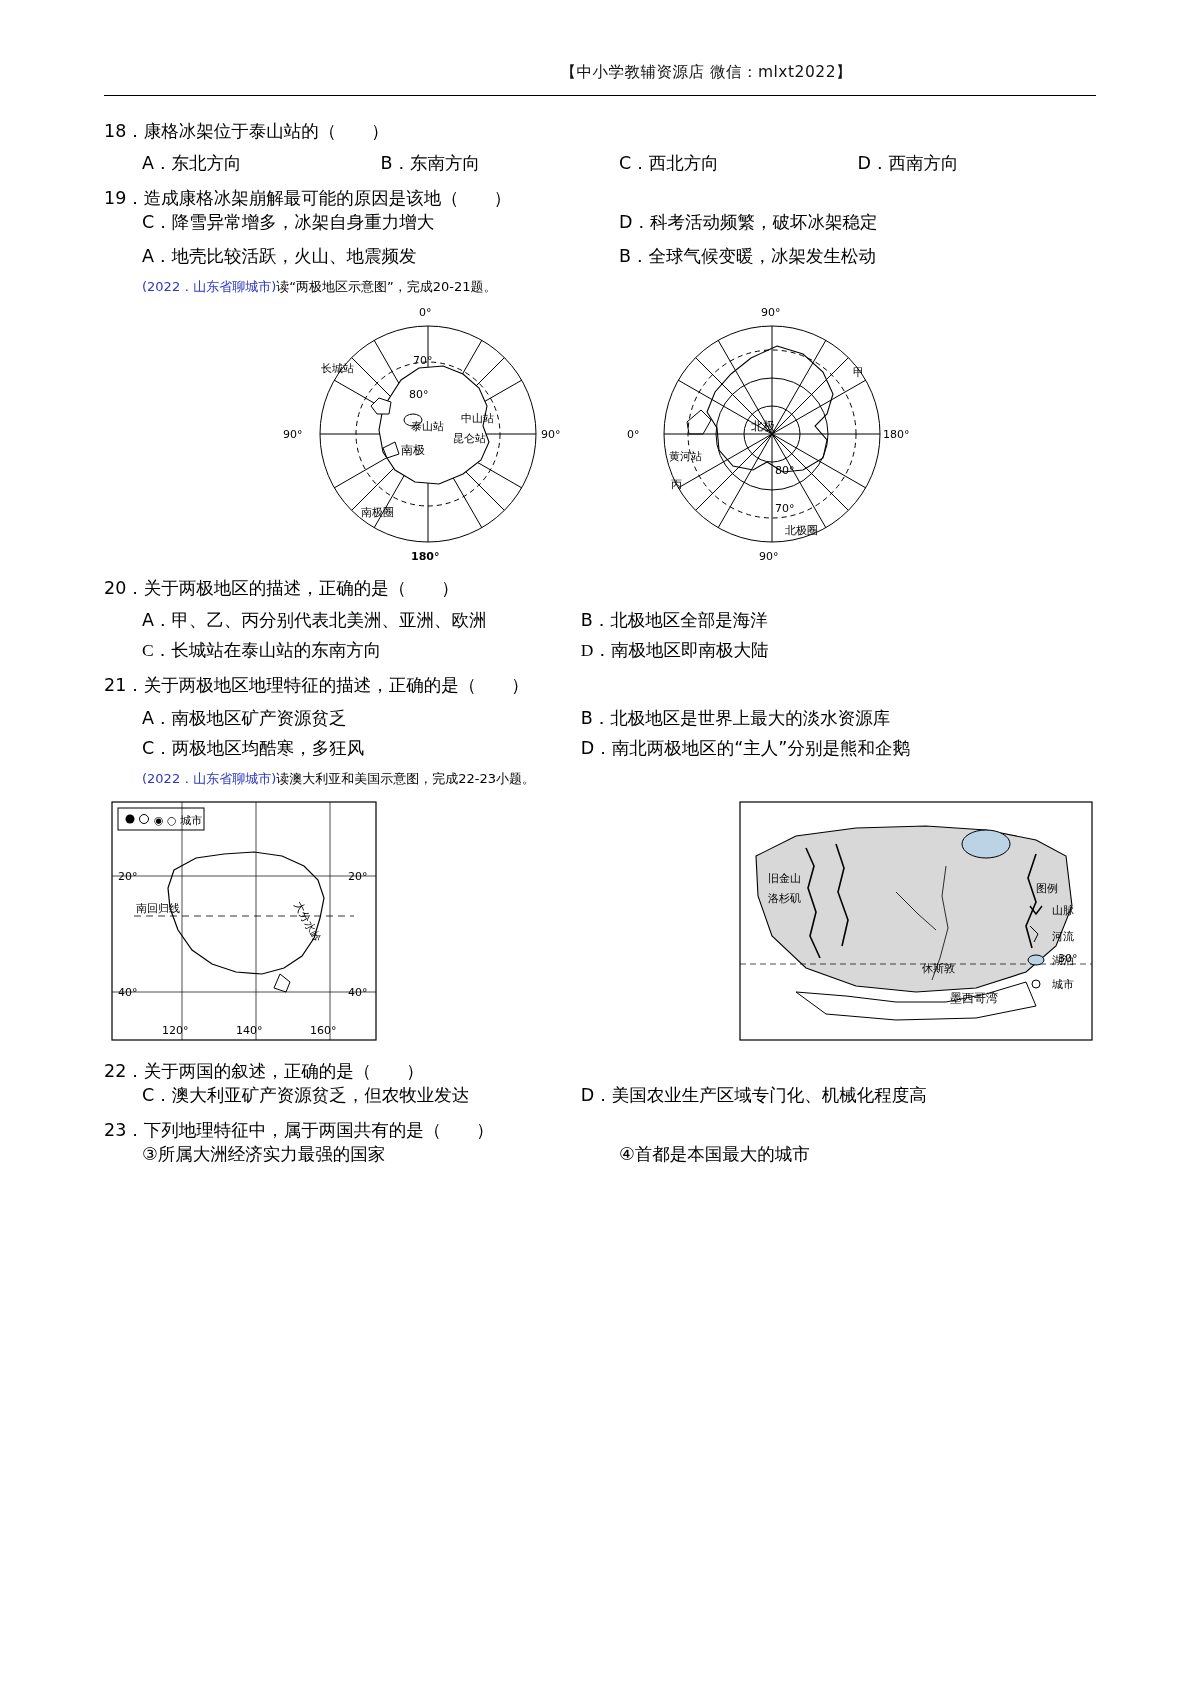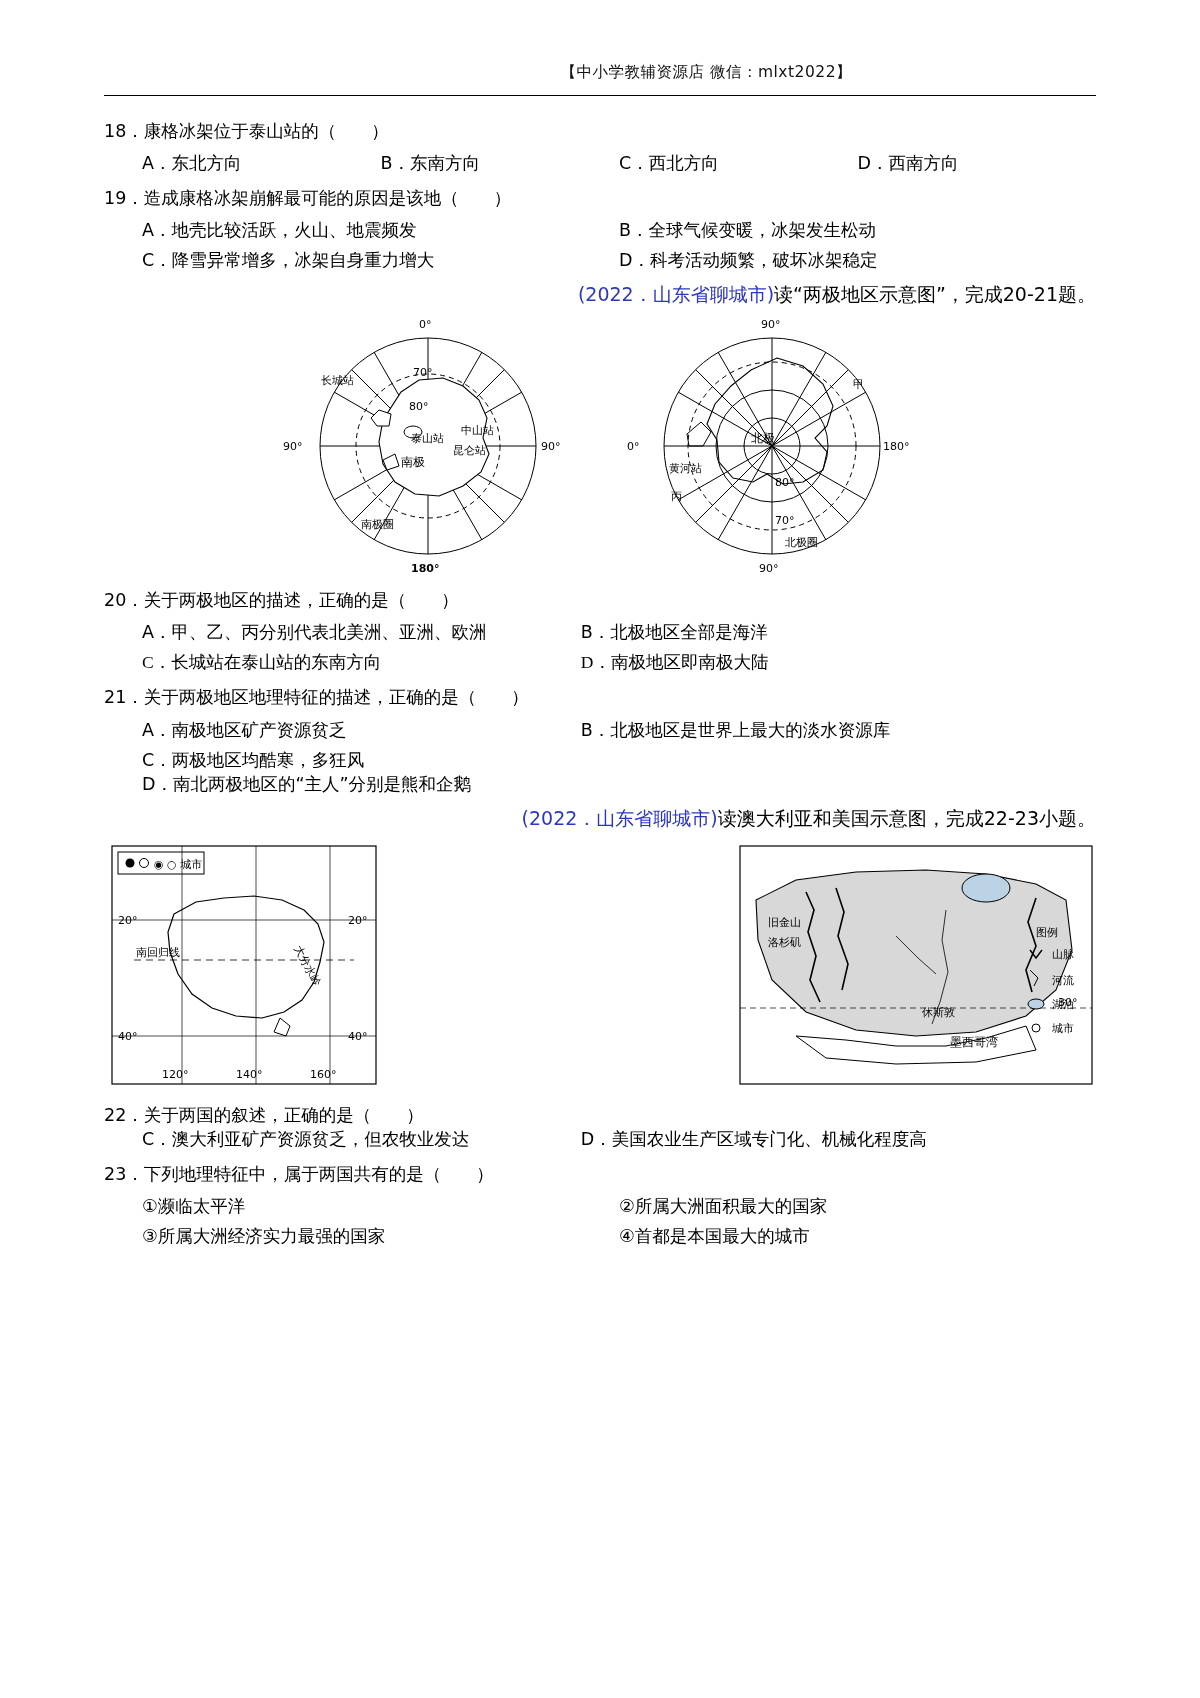--- a/index.html
+++ b/index.html
@@ -35,21 +35,21 @@
     margin:6px 0 10px 0;
     display:flex;
     font-size:17.5px;
     white-space:nowrap;
   }
   .opts.indent{padding-left:38px;}
   .opt4 > div{width:25%;}
   .opt2 > div{width:50%;}
   .opt2w > div:first-child{width:46%;}
   .src{
-    font-size:19px;margin:8px 0 6px 38px;white-space:nowrap;text-align:right;
+    font-size:13px;margin:8px 0 6px 38px;white-space:nowrap;
   }
   .src .blue{color:#2b36c4;}
   .figrow{
     display:flex;justify-content:center;align-items:flex-start;gap:54px;
     margin:6px 0 8px 0;
   }
   .figrow2{
     display:flex;justify-content:space-between;align-items:flex-start;gap:38px;
     margin:8px 0 10px 0;
     text-decoration:underline;
@@ -72,27 +72,27 @@
     <div class="opts opt4 indent">
       <div>A．东北方向</div>
       <div>B．东南方向</div>
       <div>C．西北方向</div>
       <div>D．西南方向</div>
     </div>
 
     <div class="q">
       <span class="qnum">19．</span><span>造成康格冰架崩解最可能的原因是该地（　　）</span>
     </div>
+    <div class="opts opt2 indent" style="margin-top:-4px;">
+      <div>C．降雪异常增多，冰架自身重力增大</div>
+      <div>D．科考活动频繁，破坏冰架稳定</div>
+    </div>
     <div class="opts opt2 indent">
       <div>A．地壳比较活跃，火山、地震频发</div>
       <div>B．全球气候变暖，冰架发生松动</div>
-    </div>
-    <div class="opts opt2 indent" style="margin-top:-4px;">
-      <div>C．降雪异常增多，冰架自身重力增大</div>
-      <div>D．科考活动频繁，破坏冰架稳定</div>
     </div>
 
     <div class="src">
       <span class="blue">(2022．山东省聊城市)</span><span>读“两极地区示意图”，完成20-21题。</span>
     </div>
 
     <div class="figrow">
 
       <svg width="290" height="265" viewBox="0 0 290 265">
         <g fill="none" stroke="#000" stroke-width="1">
@@ -175,21 +175,21 @@
       <div>D．南极地区即南极大陆</div>
     </div>
 
     <div class="q">
       <span class="qnum">21．</span><span>关于两极地区地理特征的描述，正确的是（　　）</span>
     </div>
     <div class="opts opt2 opt2w indent">
       <div>A．南极地区矿产资源贫乏</div>
       <div>B．北极地区是世界上最大的淡水资源库</div>
     </div>
-    <div class="opts opt2 opt2w indent" style="margin-top:-4px;flex-direction:column;">
+    <div class="opts opt2 opt2w indent" style="margin-top:-4px;">
       <div>C．两极地区均酷寒，多狂风</div>
       <div>D．南北两极地区的“主人”分别是熊和企鹅</div>
     </div>
 
     <div class="src">
       <span class="blue">(2022．山东省聊城市)</span><span>读澳大利亚和美国示意图，完成22-23小题。</span>
     </div>
 
     <div class="figrow2">
 
@@ -262,23 +262,19 @@
       <span class="qnum">22．</span><span>关于两国的叙述，正确的是（　　）</span>
     </div>
     <div class="opts opt2 opt2w indent" style="margin-top:-4px;">
       <div>C．澳大利亚矿产资源贫乏，但农牧业发达</div>
       <div>D．美国农业生产区域专门化、机械化程度高</div>
     </div>
 
     <div class="q">
       <span class="qnum">23．</span><span>下列地理特征中，属于两国共有的是（　　）</span>
     </div>
-    <div class="opts opt2 indent">
-      <div>①濒临太平洋</div>
-      <div>②所属大洲面积最大的国家</div>
-    </div>
     <div class="opts opt2 indent" style="margin-top:-4px;">
       <div>③所属大洲经济实力最强的国家</div>
       <div>④首都是本国最大的城市</div>
     </div>
 
   </div>
 </div>
 
 </body></html>

